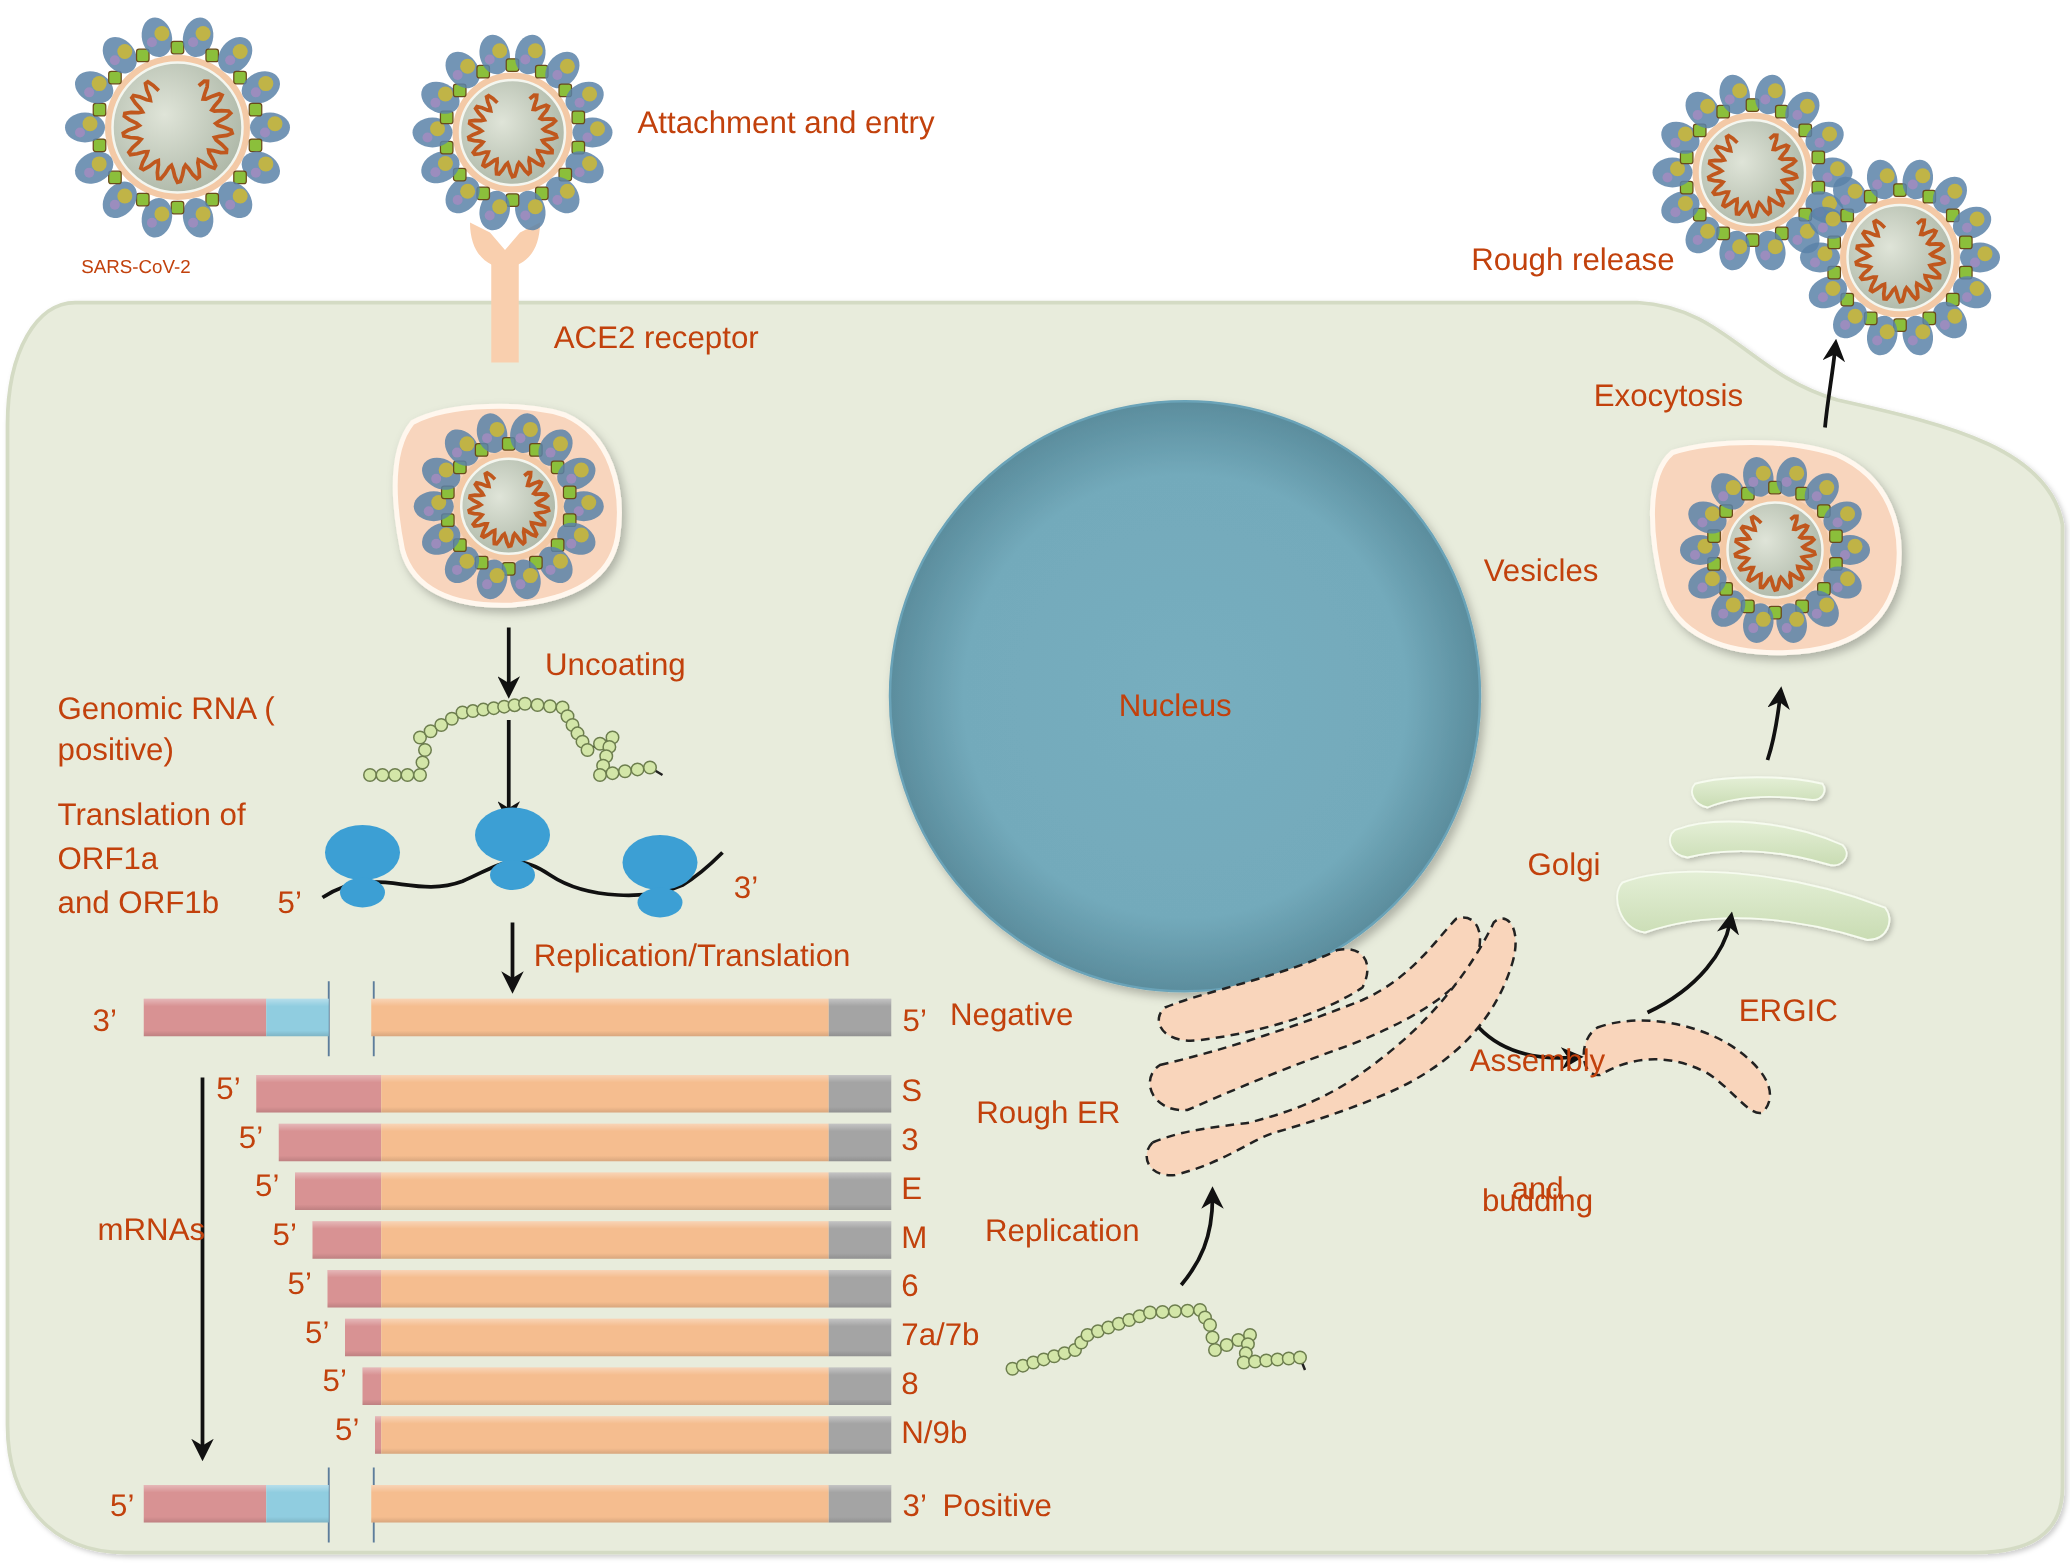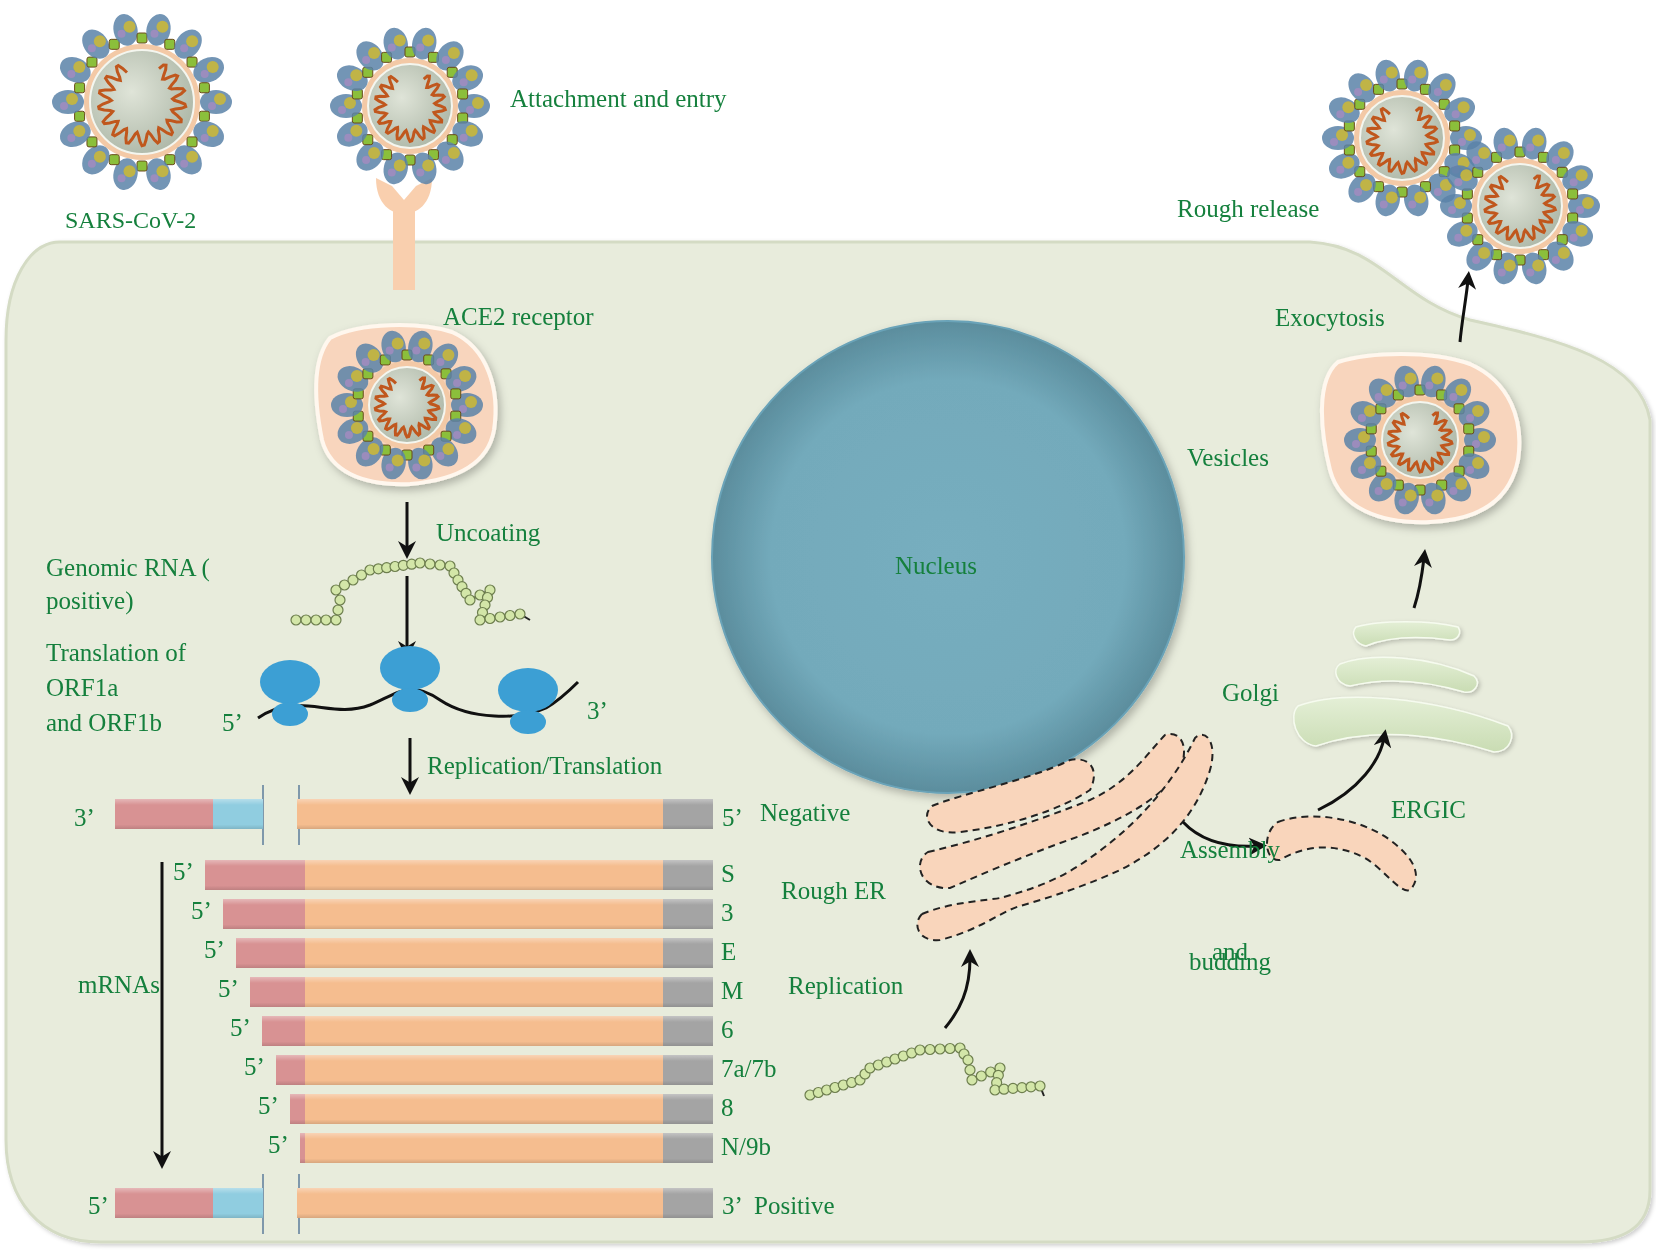--- a/index.html
+++ b/index.html
@@ -1,19 +1,19 @@
 <!DOCTYPE html>
 <html><head>
 <meta charset="utf-8">
 <style>
   html, body { margin:0; padding:0; background:#ffffff; }
   body { width:1656px; height:1250px; position:relative; overflow:hidden;
          font-family:"Liberation Sans", sans-serif; color:#111; }
   #stage { position:absolute; left:0; top:0; width:1656px; height:1250px; }
-  .lbl { position:absolute; font-family:Liberation Serif, serif; font-size:25px; color:#15803d; white-space:nowrap; line-height:1.25; }
+  .lbl { position:absolute; font-family:Liberation Sans, sans-serif; font-size:25px; color:#c2410c; white-space:nowrap; line-height:1.25; }
   .center { text-align:center; }
 </style>
 </head>
 <body>
 
 <div id="stage">
 <svg id="svg" width="1656" height="1250" viewBox="0 0 1656 1250" xmlns="http://www.w3.org/2000/svg">
   <defs>
     <radialGradient id="nucGrad" cx="50%" cy="50%" r="50%">
       <stop offset="0%" stop-color="#77aebf"></stop>
@@ -846,23 +846,23 @@
           <rect x="305" y="1133" width="358" height="30" fill="url(#barShade)"></rect>
         </g>
         <g>
           <rect x="663" y="1133" width="50" height="30" fill="#a4a4a4"></rect>
           <rect x="663" y="1133" width="50" height="30" fill="url(#barShade)"></rect>
         </g>
       </g>
 </svg>
 
 
-<div class="lbl" style="left:65px;top:205px;font-size:24px;">SARS-CoV-2</div>
+<div class="lbl" style="left:65px;top:205px;font-size:15px;">SARS-CoV-2</div>
 <div class="lbl" style="left:510px;top:83px;">Attachment and entry</div>
-<div class="lbl" style="left:443px;top:255px;margin-top:46px;">ACE2 receptor</div>
+<div class="lbl" style="left:443px;top:255px;">ACE2 receptor</div>
 <div class="lbl" style="left:436px;top:517px;">Uncoating</div>
 <div class="lbl" style="left:46px;top:552px;">Genomic RNA (</div>
 <div class="lbl" style="left:46px;top:585px;">positive)</div>
 <div class="lbl" style="left:46px;top:637px;">Translation of</div>
 <div class="lbl" style="left:46px;top:672px;">ORF1a</div>
 <div class="lbl" style="left:46px;top:707px;">and ORF1b</div>
 <div class="lbl" style="left:222px;top:707px;">5’</div>
 <div class="lbl" style="left:587px;top:695px;">3’</div>
 <div class="lbl" style="left:427px;top:750px;">Replication/Translation</div>
 <div class="lbl" style="left:74px;top:802px;">3’</div>

